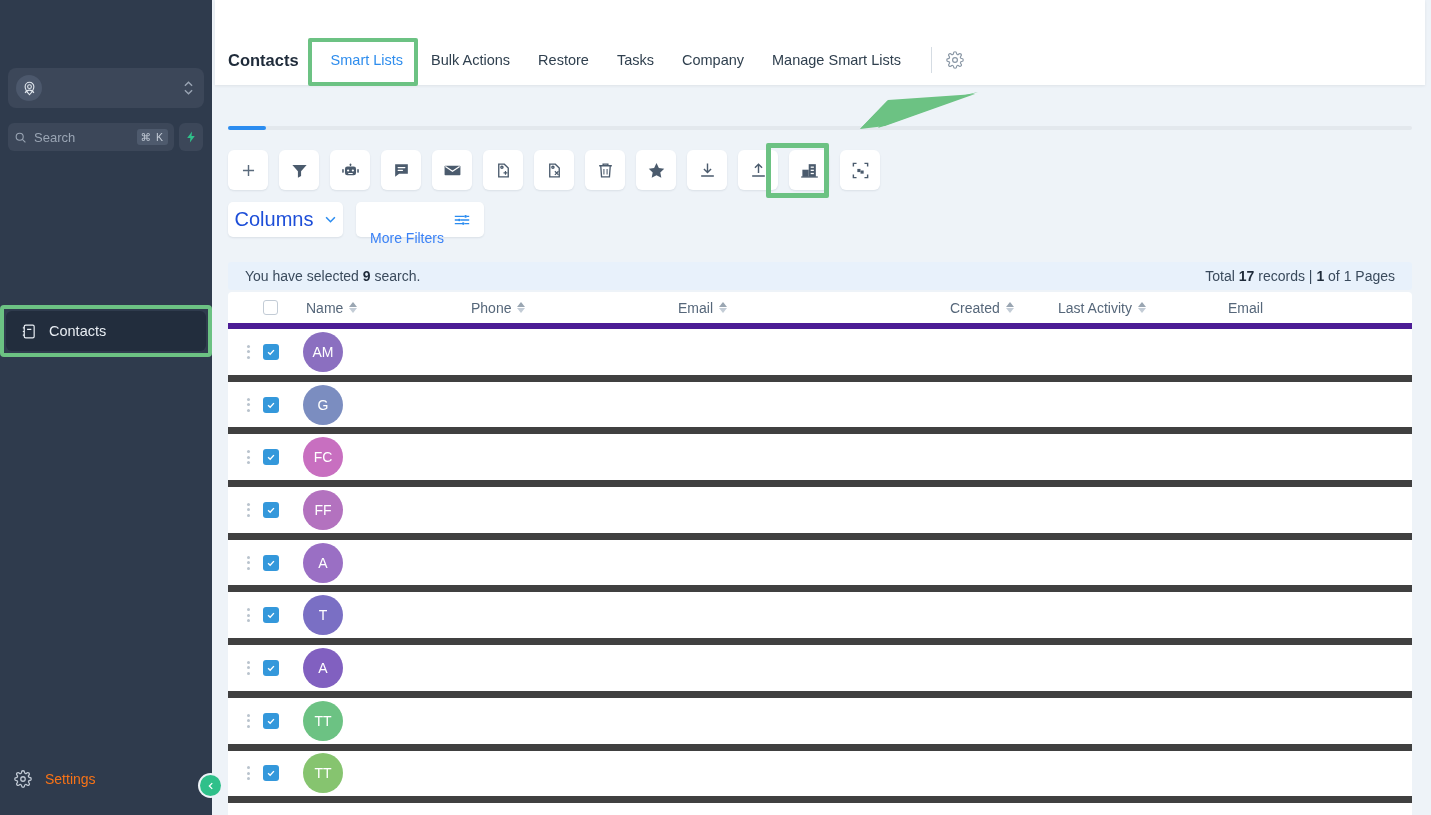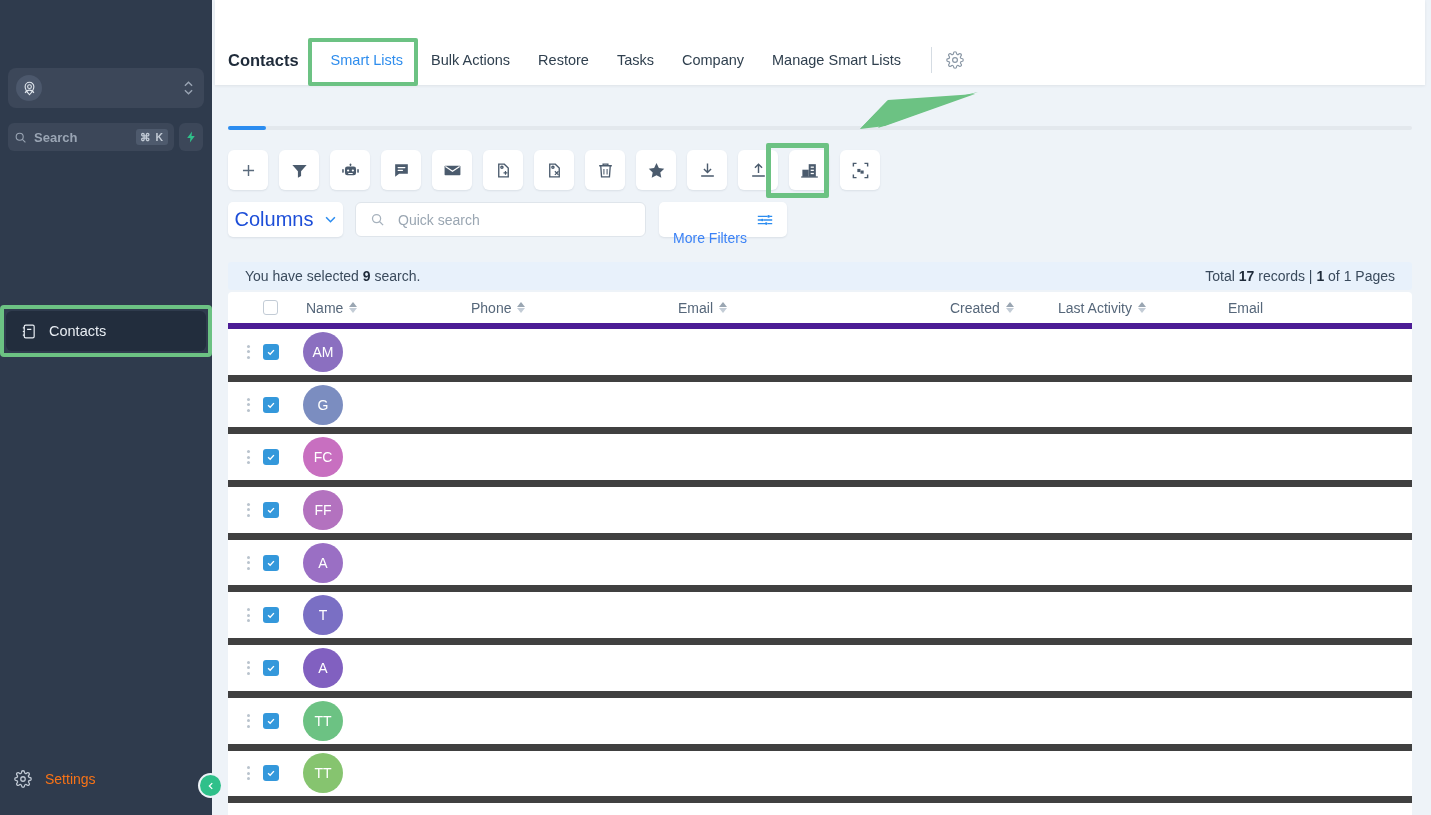--- a/index.html
+++ b/index.html
@@ -31,21 +31,21 @@
   }
   .loc-avatar svg { width: 15px; height: 15px; }
   .loc-caret {
     position: absolute; right: 11px; top: 50%; transform: translateY(-50%);
     display: flex; flex-direction: column; gap: 2px; line-height: 0;
   }
   .loc-caret svg { width: 9px; height: 6px; display: block; }
 
   .search-row {
     position: absolute; left: 8px; top: 123px;
-    display: flex; align-items: center; gap: 5px; font-weight: bold;
+    display: flex; align-items: center; gap: 5px;
   }
   .search-box {
     width: 166px; height: 28px;
     background: #3c4759; border-radius: 6px;
     display: flex; align-items: center; padding: 0 6px;
   }
   .search-box svg { width: 13px; height: 13px; flex: none; }
   .search-ph {
     flex: 1; margin-left: 7px;
     color: #9aa5b4; font-size: 13px;
@@ -413,27 +413,20 @@
     <path d="M145 6 L55 38 L30 41 L58 12 Z" fill="#6cc283"></path>
   </svg>
 
   <div id="filterrow">
     <div class="columns-btn">
       <span class="columns-label">Columns</span>
       <svg viewBox="0 0 12 8" fill="none" stroke="#2b8cf0" stroke-width="1.8">
           <path d="M1 1.5l5 5 5-5"></path>
         </svg>
     </div>
-    <div class="qsearch">
-      <svg viewBox="0 0 24 24" fill="none" stroke="#a7b2bd" stroke-width="2">
-        <circle cx="10.5" cy="10.5" r="6.5"></circle>
-          <path d="M15.5 15.5L21 21"></path>
-      </svg>
-      <span class="qsearch-ph">Quick search</span>
-    </div>
     <div class="morefilters">
       <span class="mf-label">More Filters</span>
       <svg viewBox="0 0 20 16" fill="none" stroke="#2b8cf0" stroke-width="1.8">
         <path d="M1 3.5h12M16 3.5h3M1 8h4M8 8h11M1 12.5h9M13 12.5h6"></path>
         <circle cx="14.5" cy="3.5" r="1.6" fill="#2b8cf0" stroke="none"></circle>
         <circle cx="6.5" cy="8" r="1.6" fill="#2b8cf0" stroke="none"></circle>
         <circle cx="11.5" cy="12.5" r="1.6" fill="#2b8cf0" stroke="none"></circle>
       </svg>
     </div>
   </div>

